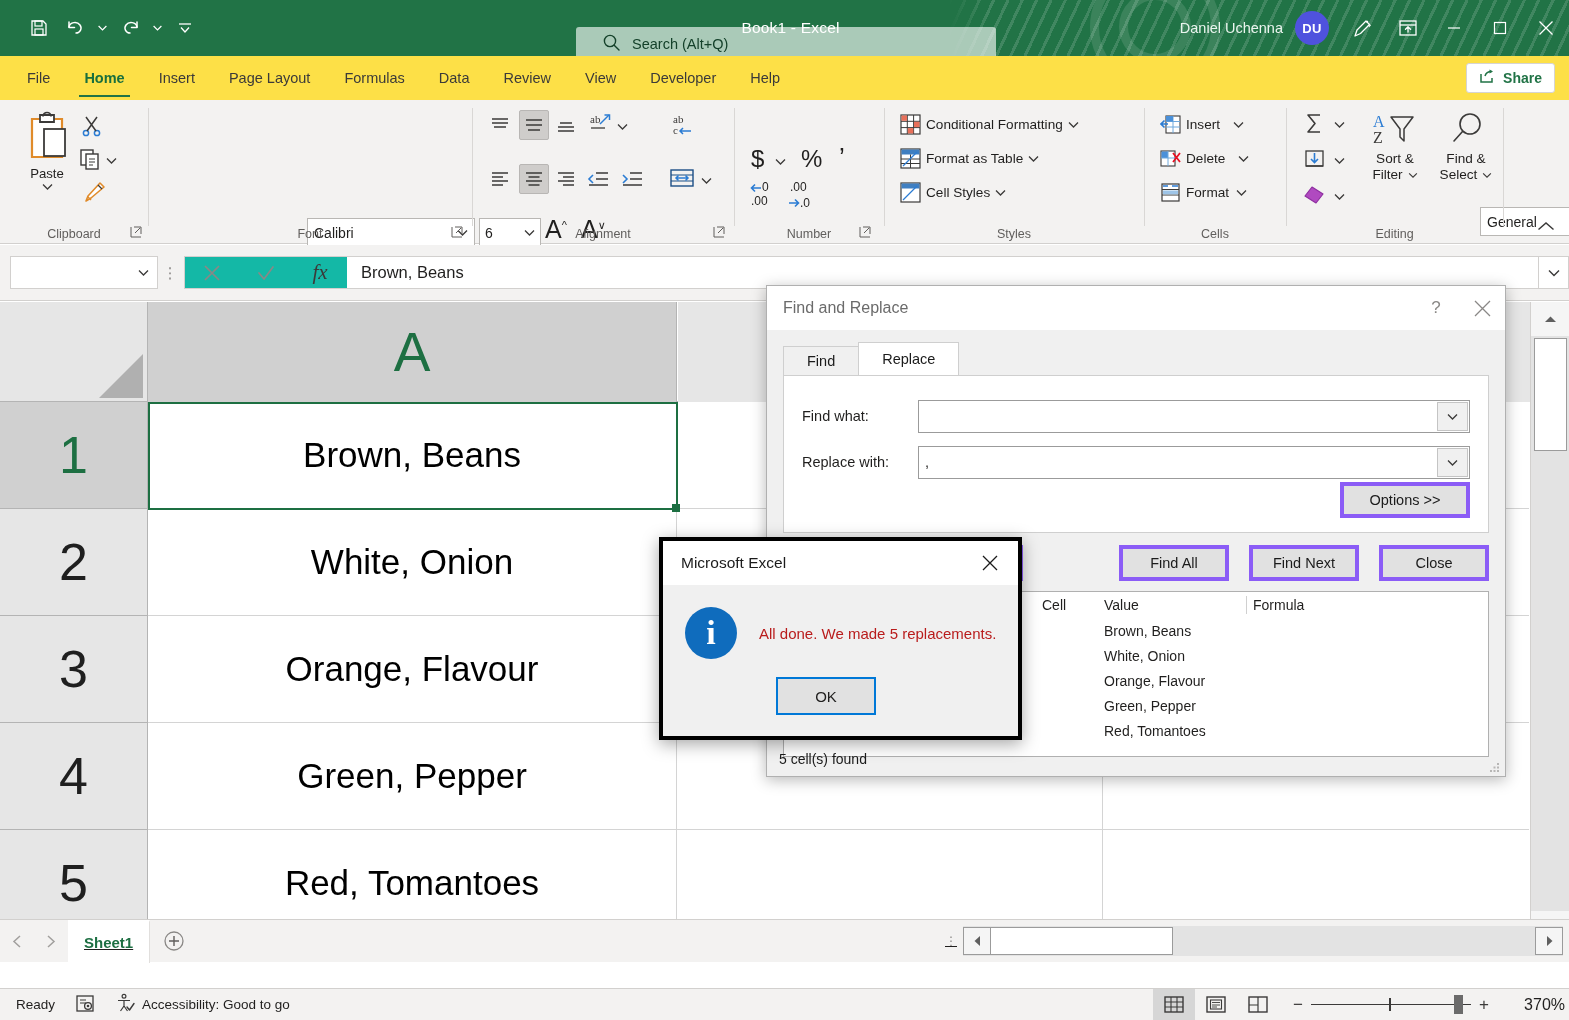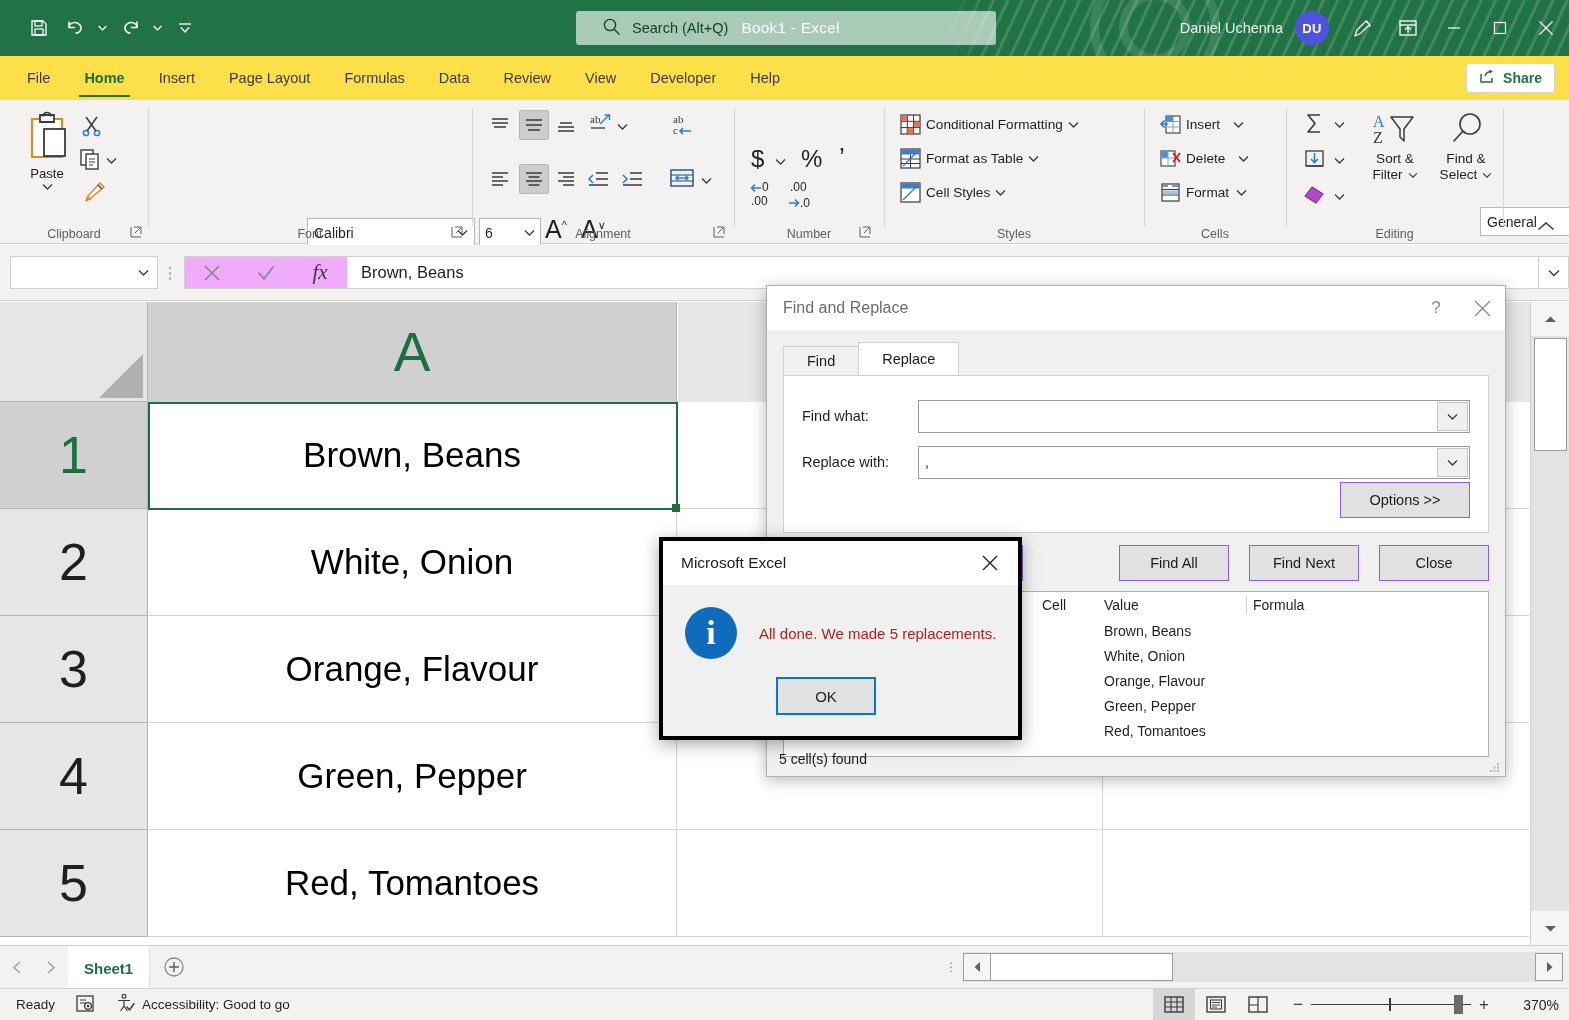--- a/index.html
+++ b/index.html
@@ -39,21 +39,21 @@
     width:34px;height:34px;display:flex;align-items:center;justify-content:center;
     color:#fff; cursor:default; border-radius:2px;
   }
   .qat-caret{ width:17px;height:34px;display:flex;align-items:center;justify-content:center;color:#fff;}
   .tb-title{
     position:absolute; left:12px; right:0; top:0; height:56px; line-height:56px;
     text-align:center; color:#ffffff; font-size:15.5px; z-index:1; pointer-events:none;
   }
   .tb-title span{ letter-spacing:.2px; }
   .search-box{
-    position:absolute; left:576px; top:11px; width:420px; height:34px;
+    position:absolute; left:576px; top:27px; width:420px; height:34px;
     background:rgba(255,255,255,.62); border-radius:3px;
     display:flex; align-items:center; gap:11px; padding-left:26px; z-index:3;
     color:#14412a; font-size:14.5px;
   }
   .search-box svg{ flex:0 0 auto; }
   .tb-right{ position:absolute; right:0; top:0; height:56px; display:flex; align-items:center; z-index:3;}
   .user-name{ color:#eaf4ee; font-size:14.5px; margin-right:12px; }
   .avatar{
     width:34px;height:34px;border-radius:50%;background:#4f52de;color:#fff;
     display:flex;align-items:center;justify-content:center;font-size:13px;font-weight:bold;
@@ -137,21 +137,21 @@
   .fbar{
     position:absolute; left:0; top:245px; width:1569px; height:56px;
     background:#f3f2f1; border-bottom:1px solid #d2d0ce;
     display:flex; align-items:center;
   }
   .namebox{
     margin-left:10px; width:148px; height:33px; background:#fff; border:1px solid #d2d0ce;
     display:flex; align-items:center; justify-content:flex-end; padding-right:8px; font-size:14px;
   }
   .fb-dots{ width:26px; text-align:center; color:#8a8886; font-size:15px; letter-spacing:2px; }
-  .fb-btns{ display:flex; align-items:center; height:33px; background:#f0abfc;
+  .fb-btns{ display:flex; align-items:center; height:33px; background:#14b8a6;
             border:1px solid #d2d0ce; border-right:none; }
   .fb-btn{ width:54px; height:31px; display:flex; align-items:center; justify-content:center;
            color:#8a8886; font-size:21px; }
   .fb-input{
     flex:1; height:33px; background:#fff; border:1px solid #d2d0ce; border-left:none;
     display:flex; align-items:center; padding-left:14px; font-size:16.5px; color:#201f1e;
   }
   .fb-expand{ width:30px; height:33px; display:flex; align-items:center; justify-content:center;
               background:#fff; border:1px solid #d2d0ce; border-left:none; color:#3b3a39; font-size:11px;}
 
@@ -209,22 +209,22 @@
     border-left:1px solid #d2d0ce;
   }
   .vs-btn{ width:39px; height:34px; display:flex; align-items:center; justify-content:center;
            color:#5f5f5f; font-size:11px; background:#f5f5f5;}
   .vs-track{ position:absolute; left:0; top:34px; width:39px; bottom:34px; background:#e3e3e3; }
   .vs-thumb{ position:absolute; left:3px; top:2px; width:33px; height:113px; background:#fff;
              border:1px solid #9b9b9b; }
 
   
   .sheetbar{
-    position:absolute; left:0; top:945px; width:1569px; height:43px;
-    background:#f3f2f1; border-top:1px solid #d2d0ce; display:flex; align-items:center;
+    position:absolute; left:0; top:919px; width:1569px; height:43px;
+    background:#f3f2f1; border-top:1px solid #d2d0ce; display:flex; align-items:center;text-decoration:underline;
   }
   .nav-arrow{ width:34px;height:43px;display:flex;align-items:center;justify-content:center;color:#a19f9d;font-size:13px;}
   .sheet-tab{
     height:43px; padding:0 16px; display:flex; align-items:center; background:#fff;
     color:#1d6f42; font-weight:bold; font-size:15px; border-top:2px solid #fff;
     border-right:1px solid #e1dfdd;
   }
   .addsheet{ width:48px;height:43px;display:flex;align-items:center;justify-content:center;color:#605e5c;}
   .hsplit{ margin-left:auto; width:24px; height:43px; display:flex; align-items:center; justify-content:center;
            color:#8a8886; font-size:12px; letter-spacing:0; }
@@ -244,21 +244,21 @@
   }
   .sb-item{ display:flex; align-items:center; gap:7px; padding:0 10px; height:32px; }
   .sb-right{ margin-left:auto; display:flex; align-items:center; height:32px; }
   .viewbtn{ width:42px;height:32px;display:flex;align-items:center;justify-content:center;color:#3b3a39;}
   .viewbtn.active{ background:#d6d6d6; }
   .zoomslider{ display:flex; align-items:center; gap:0; margin:0 6px; }
   .zs-line{ position:relative; width:160px; height:32px; display:flex; align-items:center; }
   .zs-line:before{ content:""; position:absolute; left:0; right:0; height:1.6px; background:#3b3a39; }
   .zs-mid{ position:absolute; left:78px; width:1.6px; height:13px; background:#3b3a39; }
   .zs-thumb{ position:absolute; left:143px; width:9px; height:19px; background:#6b6b6b; }
-  .zoomlabel{ width:66px; text-align:right; padding-right:10px; font-size:14px; }
+  .zoomlabel{ width:66px; text-align:right; padding-right:4px; font-size:16px; }
   .pm{ width:26px;height:32px;display:flex;align-items:center;justify-content:center;font-size:17px;color:#3b3a39;}
 
   
   .frdlg{
     position:absolute; left:766px; top:285px; width:740px; height:492px;
     background:#f0f0f0; border:1px solid #b0b0b0; box-shadow:0 3px 14px rgba(0,0,0,.28);
     z-index:40;
   }
   .frdlg-title{
     height:44px; background:#fff; display:flex; align-items:center; padding-left:16px;
@@ -282,21 +282,21 @@
   .frinput{
     flex:1; height:33px; border:1px solid #9b9b9b; background:#fff; display:flex; align-items:center;
     font-size:14.5px; padding-left:6px; position:relative;
   }
   .frdd{
     position:absolute; right:1px; top:1px; width:31px; height:29px; background:#f0f0f0;
     border:1px solid #c4c4c4; display:flex; align-items:center; justify-content:center;
     color:#3b3a39; font-size:11px;
   }
   .btn{
-    background:#e1e1e1; border:1px solid #8b5cf6; height:36px; display:flex; align-items:center;
+    background:#e1e1e1; border:4px solid #8b5cf6; height:36px; display:flex; align-items:center;
     justify-content:center; font-size:14.5px; color:#1b1b1b; cursor:default;
   }
   .btn.focus{ border:2px solid #0078d7; }
   .options-btn{ position:absolute; right:18px; bottom:14px; width:130px; }
   .frbtnrow{ display:flex; gap:20px; margin:12px 16px 0 16px; }
   .frbtnrow .btn{ width:110px; }
   .frbtnrow .spacer{ flex:1; }
   .frlist{
     margin:10px 16px 0 16px; height:166px; background:#fff; border:1px solid #b0b0b0; overflow:hidden;
   }

